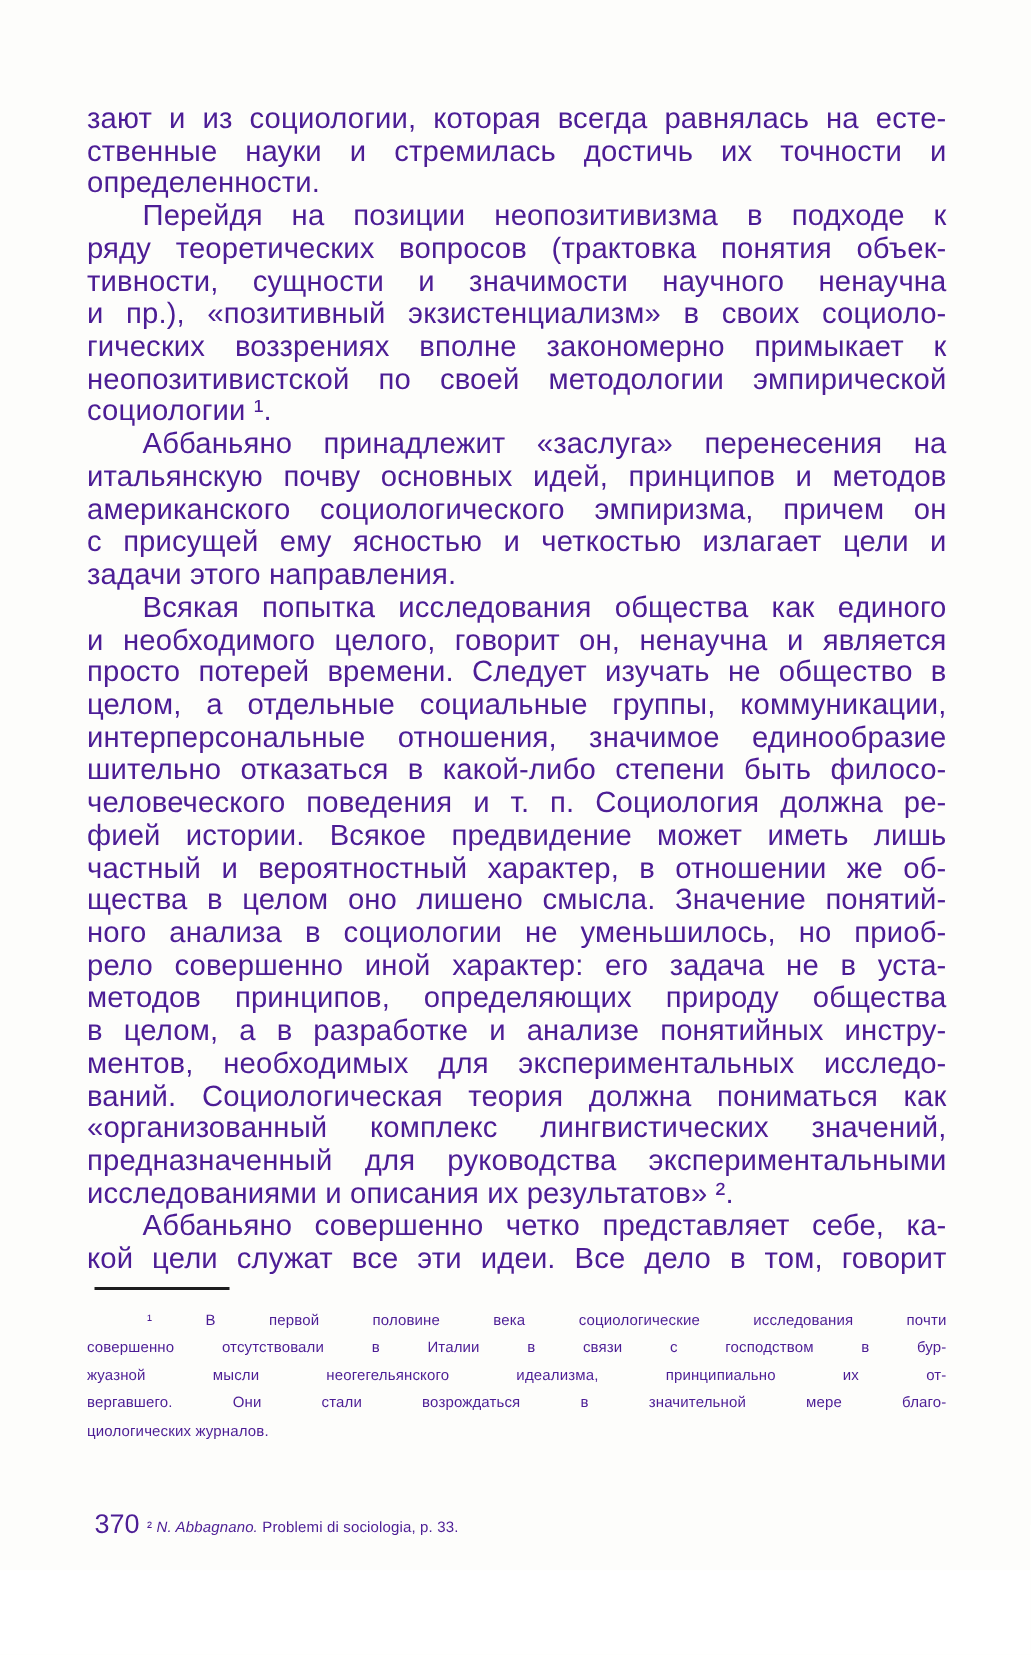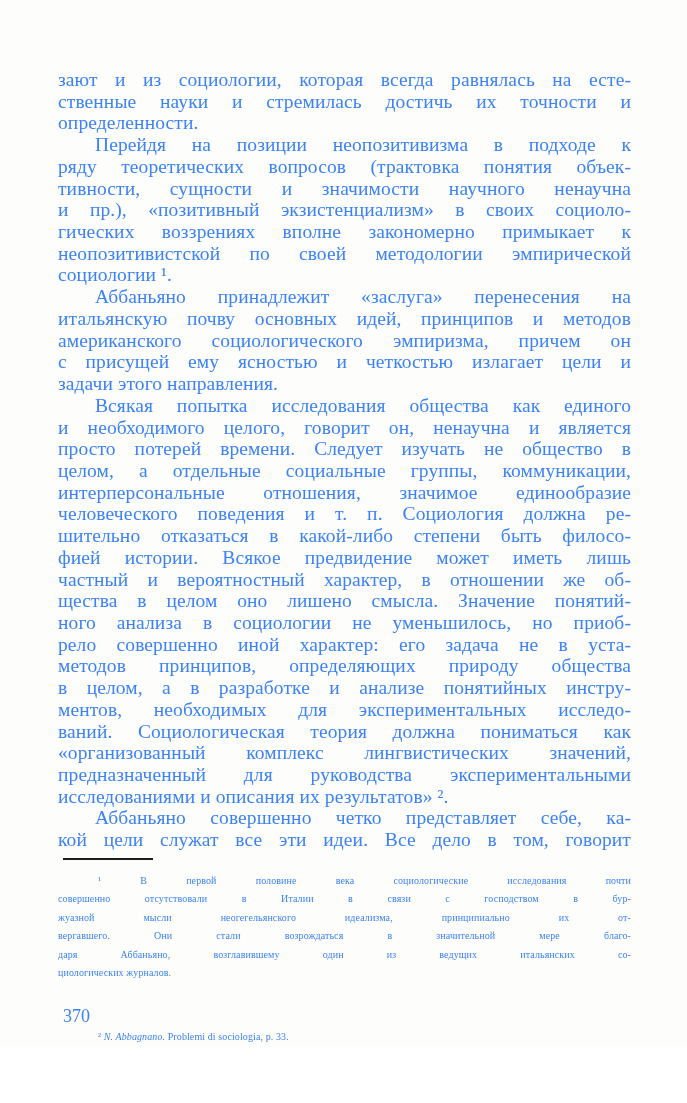--- a/index.html
+++ b/index.html
@@ -6,22 +6,22 @@
     margin: 0;
     padding: 0;
     background: #ffffff;
   }
   .page {
     position: relative;
     width: 687px;
     height: 1047px;
     background: #fdfdfb;
     overflow: hidden;
-    font-family: Liberation Serif, serif;
-    color: #3b82f6;
+    font-family: Liberation Sans, sans-serif;
+    color: #4c1d95;
   }
   
   .body-text {
     position: absolute;
     left: 58px;
     top: 69px;
     width: 573px;
     font-size: 19.5px;
     line-height: 21.72px;
     letter-spacing: 0.1px;
@@ -100,22 +100,22 @@
         <div class="line">американского социологического эмпиризма, причем он</div>
         <div class="line">с присущей ему ясностью и четкостью излагает цели и</div>
         <div class="line last">задачи этого направления.</div>
       </div>
       <div class="para">
         <div class="line indent">Всякая попытка исследования общества как единого</div>
         <div class="line">и необходимого целого, говорит он, ненаучна и является</div>
         <div class="line">просто потерей времени. Следует изучать не общество в</div>
         <div class="line">целом, а отдельные социальные группы, коммуникации,</div>
         <div class="line">интерперсональные отношения, значимое единообразие</div>
+        <div class="line">шительно отказаться в какой-либо степени быть филосо-</div>
         <div class="line">человеческого поведения и т. п. Социология должна ре-</div>
-        <div class="line">шительно отказаться в какой-либо степени быть филосо-</div>
         <div class="line">фией истории. Всякое предвидение может иметь лишь</div>
         <div class="line">частный и вероятностный характер, в отношении же об-</div>
         <div class="line">щества в целом оно лишено смысла. Значение понятий-</div>
         <div class="line">ного анализа в социологии не уменьшилось, но приоб-</div>
         <div class="line">рело совершенно иной характер: его задача не в уста-</div>
         <div class="line">методов принципов, определяющих природу общества</div>
         <div class="line">в целом, а в разработке и анализе понятийных инстру-</div>
         <div class="line">ментов, необходимых для экспериментальных исследо-</div>
         <div class="line">ваний. Социологическая теория должна пониматься как</div>
         <div class="line">«организованный комплекс лингвистических значений,</div>
@@ -130,21 +130,20 @@
 
   <div class="footnote-rule"></div>
 
   <div class="footnotes">
     <div class="fnote1-wrap">
         <div class="para">
           <div class="line indent">¹ В первой половине века социологические исследования почти</div>
           <div class="line">совершенно отсутствовали в Италии в связи с господством в бур-</div>
           <div class="line">жуазной мысли неогегельянского идеализма, принципиально их от-</div>
           <div class="line">вергавшего. Они стали возрождаться в значительной мере благо-</div>
-          <div class="line">даря Аббаньяно, возглавившему один из ведущих итальянских со-</div>
           <div class="line last">циологических журналов.</div>
         </div>
       </div>
     <div class="line fnote2">
       <span>² </span><span class="it">N. Abbagnano. </span><span>Problemi di sociologia, p. 33.</span>
     </div>
   </div>
 
   <div class="page-number">370</div>
 

